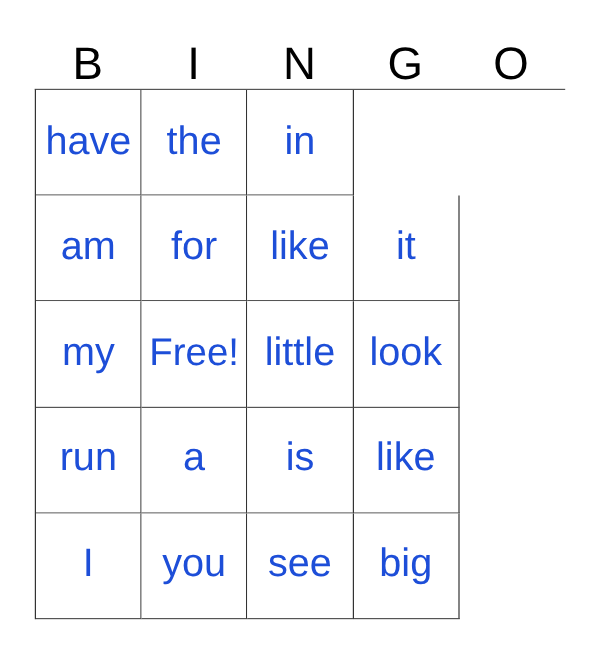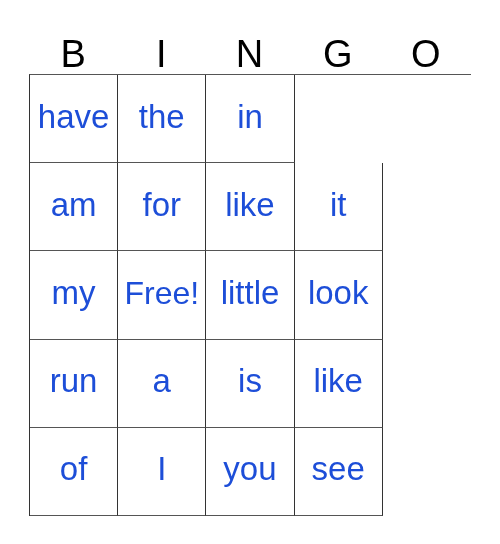--- a/index.html
+++ b/index.html
@@ -138,27 +138,27 @@
       <div class="cell">
           <span class="cell-text">is</span>
         </div>
       <div class="cell">
           <span class="cell-text">like</span>
         </div>
     </div>
 
     <div class="grid-row">
       <div class="cell">
-          <span class="cell-text">of</span>
-        </div>
-      <div class="cell">
           <span class="cell-text">I</span>
         </div>
       <div class="cell">
           <span class="cell-text">you</span>
         </div>
       <div class="cell">
           <span class="cell-text">see</span>
         </div>
+      <div class="cell">
+          <span class="cell-text">big</span>
+        </div>
     </div>
 
   </div>
 </div>
 
 </body></html>

